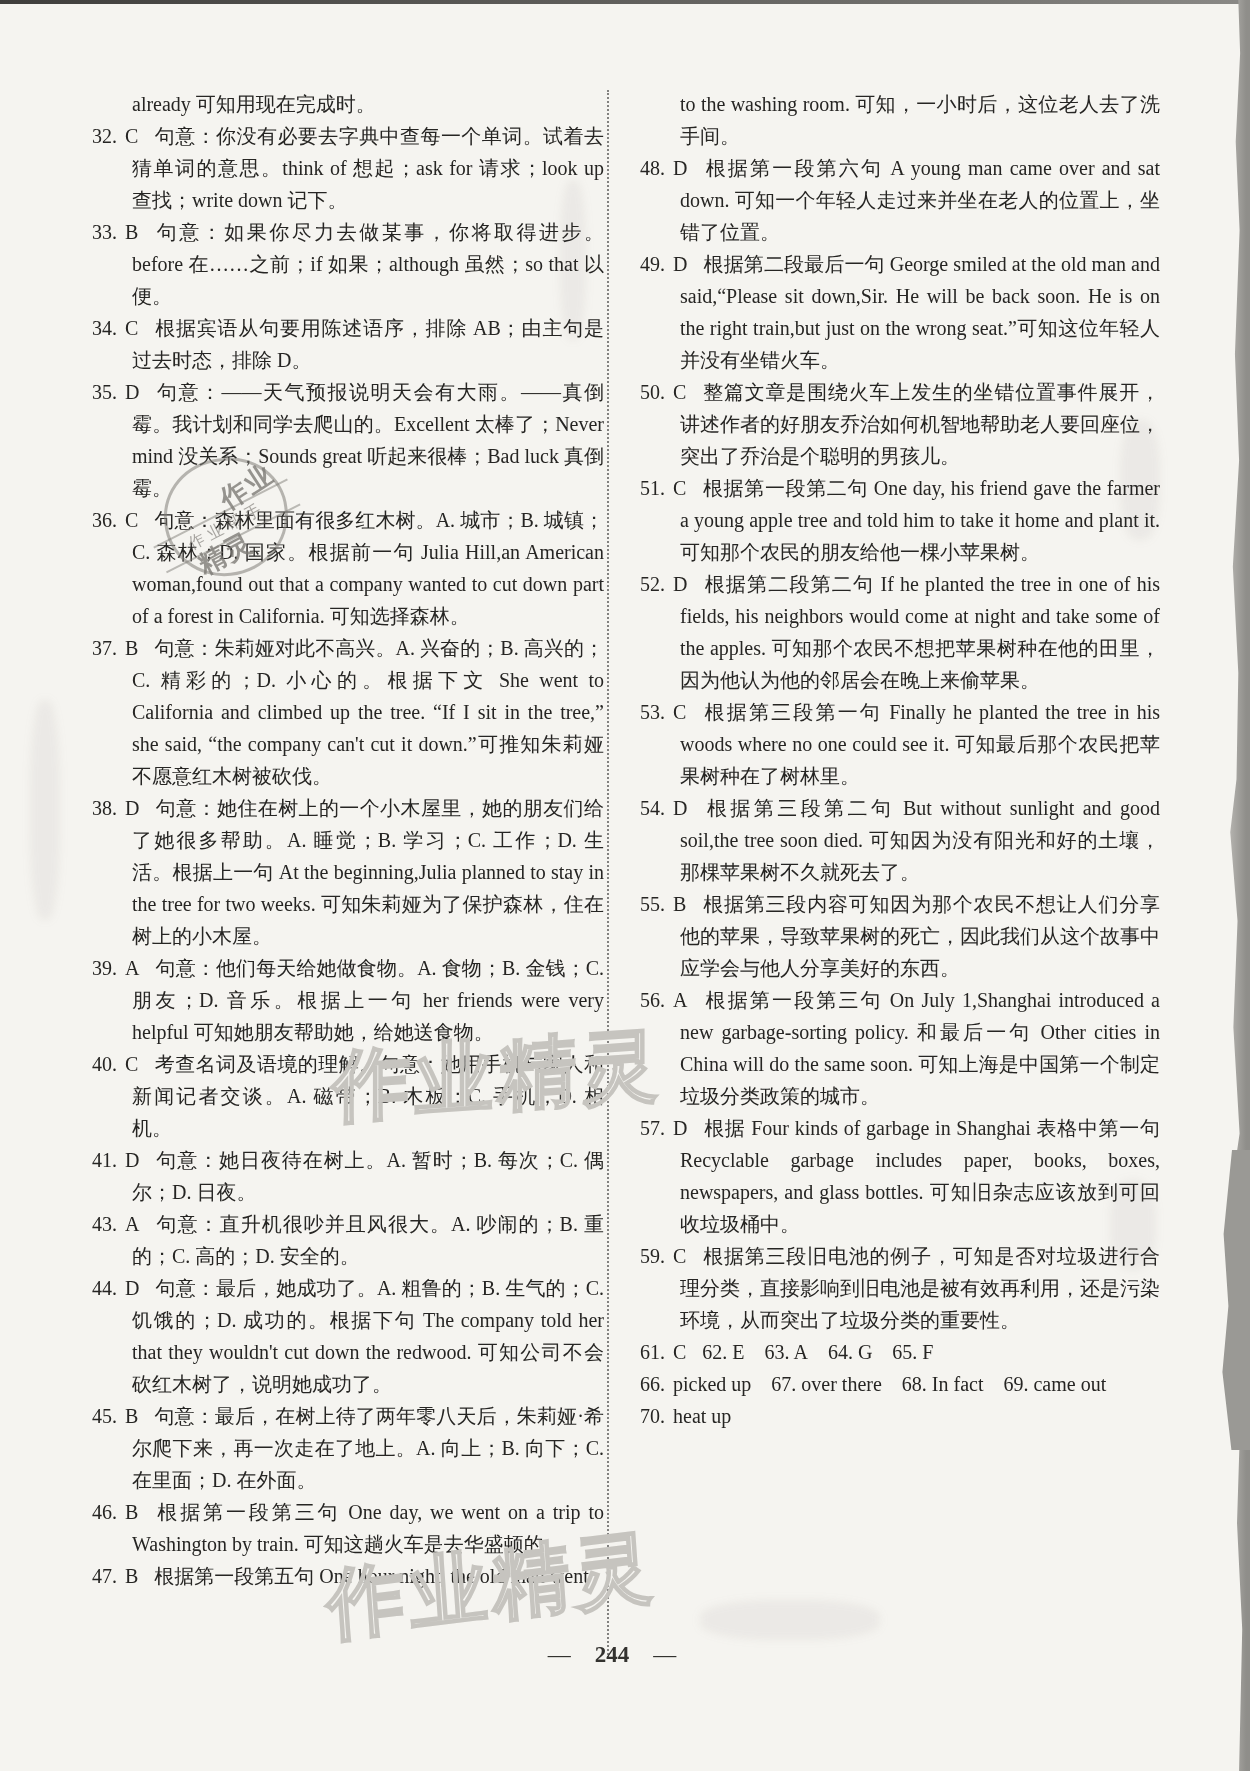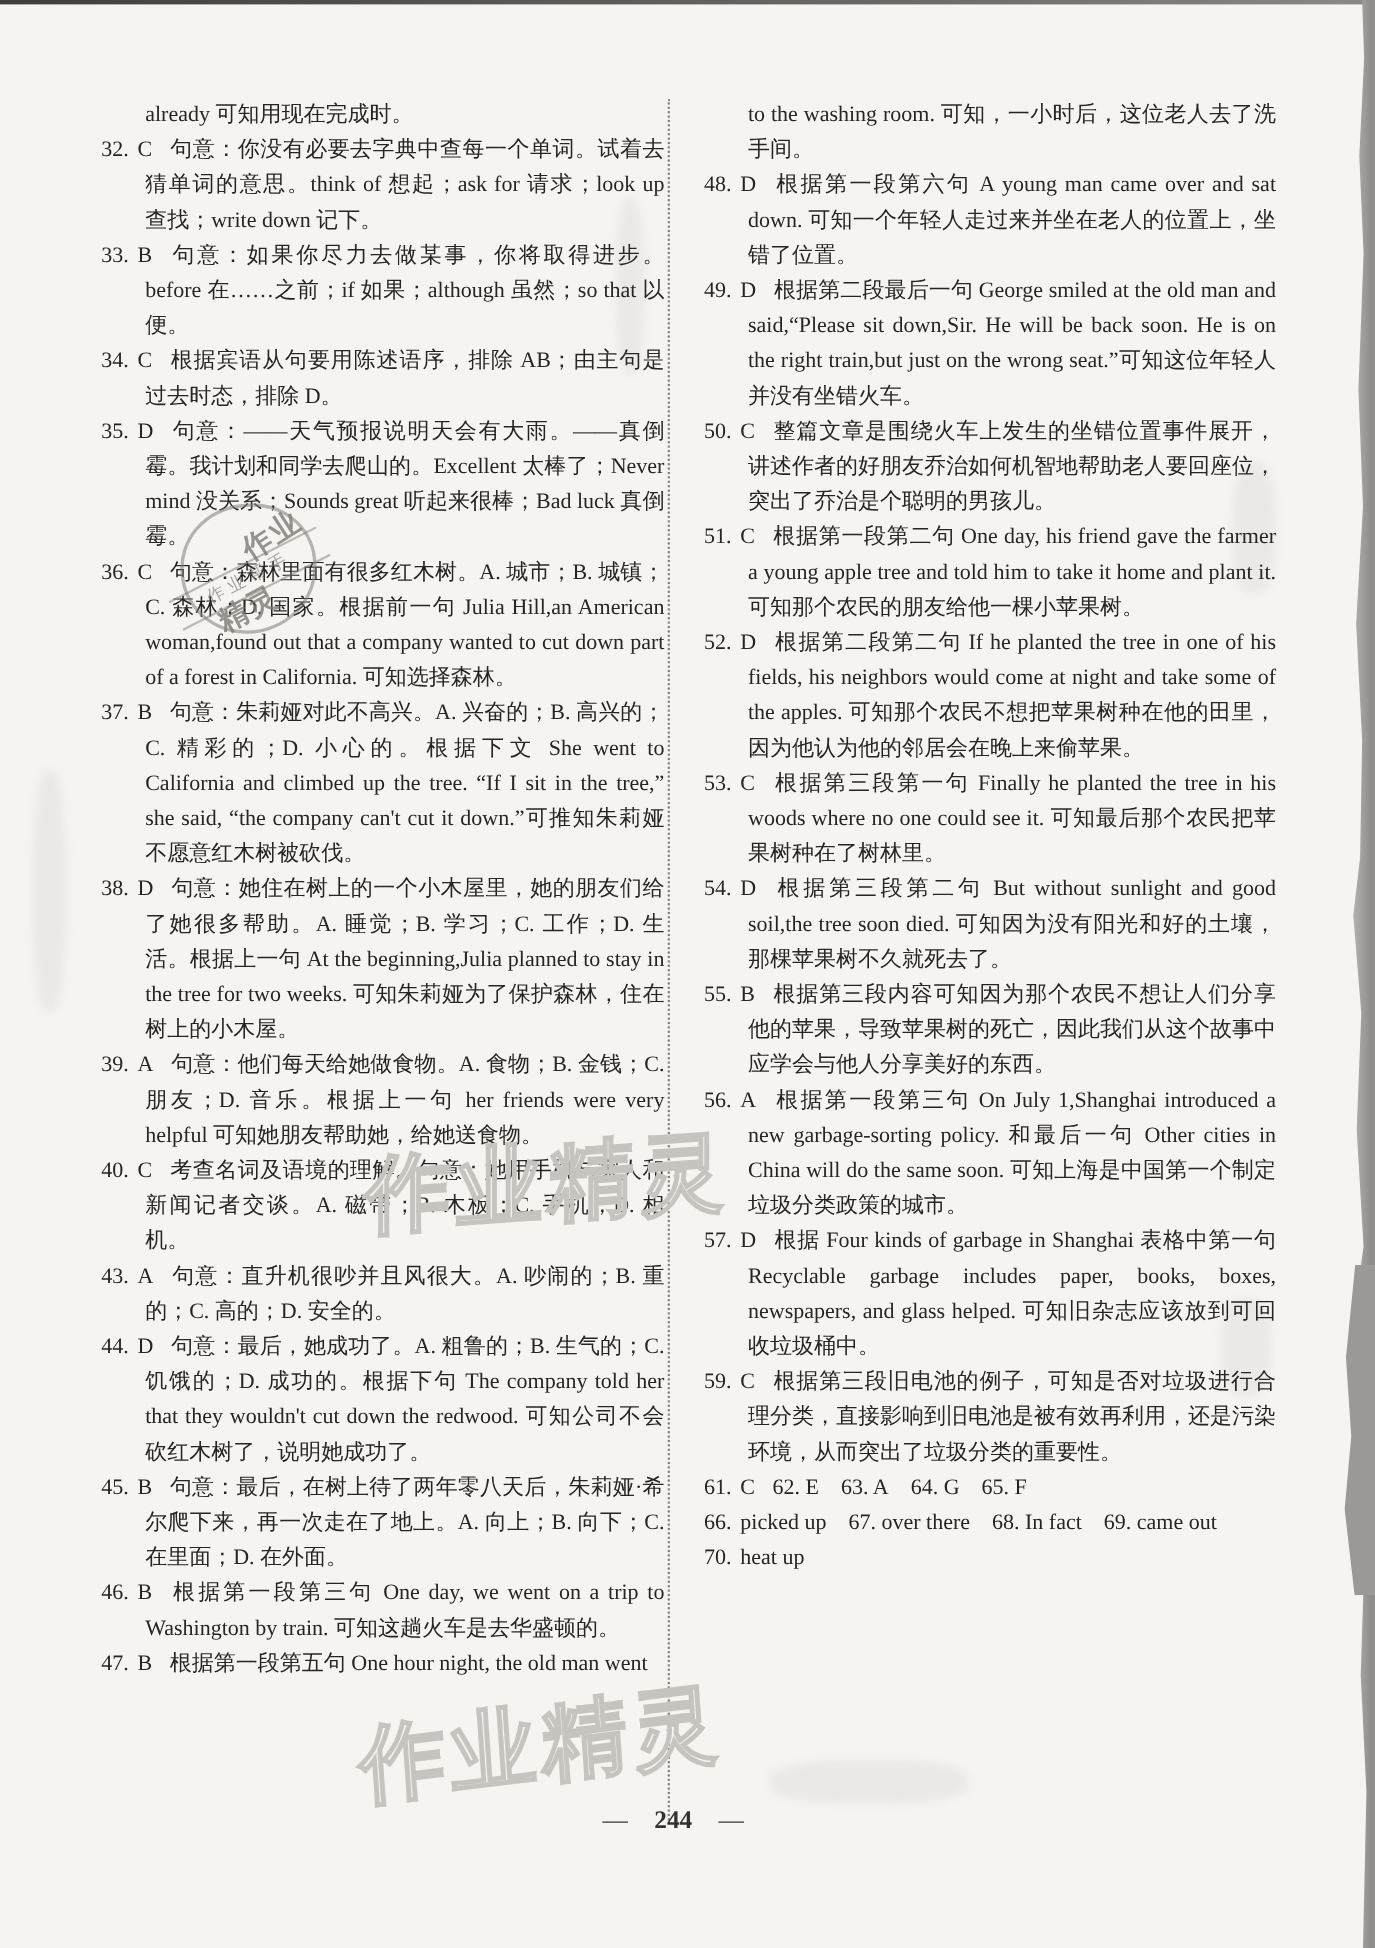--- a/index.html
+++ b/index.html
@@ -74,38 +74,39 @@
     <div class="item cont"><span class="txt">already 可知用现在完成时。</span></div>
     <div class="item"><span class="num">32.</span><span class="ans">C</span><span class="txt">句意：你没有必要去字典中查每一个单词。试着去猜单词的意思。think of 想起；ask for 请求；look up 查找；write down 记下。</span></div>
     <div class="item"><span class="num">33.</span><span class="ans">B</span><span class="txt">句意：如果你尽力去做某事，你将取得进步。before 在……之前；if 如果；although 虽然；so that 以便。</span></div>
     <div class="item"><span class="num">34.</span><span class="ans">C</span><span class="txt">根据宾语从句要用陈述语序，排除 AB；由主句是过去时态，排除 D。</span></div>
     <div class="item"><span class="num">35.</span><span class="ans">D</span><span class="txt">句意：——天气预报说明天会有大雨。——真倒霉。我计划和同学去爬山的。Excellent 太棒了；Never mind 没关系；Sounds great 听起来很棒；Bad luck 真倒霉。</span></div>
     <div class="item"><span class="num">36.</span><span class="ans">C</span><span class="txt">句意：森林里面有很多红木树。A. 城市；B. 城镇；C. 森林；D. 国家。根据前一句 Julia Hill,an American woman,found out that a company wanted to cut down part of a forest in California. 可知选择森林。</span></div>
     <div class="item"><span class="num">37.</span><span class="ans">B</span><span class="txt">句意：朱莉娅对此不高兴。A. 兴奋的；B. 高兴的；C. 精彩的；D. 小心的。根据下文 She went to California and climbed up the tree. “If I sit in the tree,” she said, “the company can't cut it down.”可推知朱莉娅不愿意红木树被砍伐。</span></div>
     <div class="item"><span class="num">38.</span><span class="ans">D</span><span class="txt">句意：她住在树上的一个小木屋里，她的朋友们给了她很多帮助。A. 睡觉；B. 学习；C. 工作；D. 生活。根据上一句 At the beginning,Julia planned to stay in the tree for two weeks. 可知朱莉娅为了保护森林，住在树上的小木屋。</span></div>
     <div class="item"><span class="num">39.</span><span class="ans">A</span><span class="txt">句意：他们每天给她做食物。A. 食物；B. 金钱；C. 朋友；D. 音乐。根据上一句 her friends were very helpful 可知她朋友帮助她，给她送食物。</span></div>
     <div class="item"><span class="num">40.</span><span class="ans">C</span><span class="txt">考查名词及语境的理解。句意：她用手机与家人和新闻记者交谈。A. 磁带；B. 木板；C. 手机；D. 相机。</span></div>
+    <div class="item"><span class="num">41.</span><span class="ans">D</span><span class="txt">句意：她日夜待在树上。A. 暂时；B. 每次；C. 偶尔；D. 日夜。</span></div>
     <div class="item"><span class="num">43.</span><span class="ans">A</span><span class="txt">句意：直升机很吵并且风很大。A. 吵闹的；B. 重的；C. 高的；D. 安全的。</span></div>
     <div class="item"><span class="num">44.</span><span class="ans">D</span><span class="txt">句意：最后，她成功了。A. 粗鲁的；B. 生气的；C. 饥饿的；D. 成功的。根据下句 The company told her that they wouldn't cut down the redwood. 可知公司不会砍红木树了，说明她成功了。</span></div>
     <div class="item"><span class="num">45.</span><span class="ans">B</span><span class="txt">句意：最后，在树上待了两年零八天后，朱莉娅·希尔爬下来，再一次走在了地上。A. 向上；B. 向下；C. 在里面；D. 在外面。</span></div>
     <div class="item"><span class="num">46.</span><span class="ans">B</span><span class="txt">根据第一段第三句 One day, we went on a trip to Washington by train. 可知这趟火车是去华盛顿的。</span></div>
     <div class="item"><span class="num">47.</span><span class="ans">B</span><span class="txt">根据第一段第五句 One hour night, the old man went</span></div>
   </div>
 <div class="col col-right">
     <div class="item cont"><span class="txt">to the washing room. 可知，一小时后，这位老人去了洗手间。</span></div>
     <div class="item"><span class="num">48.</span><span class="ans">D</span><span class="txt">根据第一段第六句 A young man came over and sat down. 可知一个年轻人走过来并坐在老人的位置上，坐错了位置。</span></div>
     <div class="item"><span class="num">49.</span><span class="ans">D</span><span class="txt">根据第二段最后一句 George smiled at the old man and said,“Please sit down,Sir. He will be back soon. He is on the right train,but just on the wrong seat.”可知这位年轻人并没有坐错火车。</span></div>
     <div class="item"><span class="num">50.</span><span class="ans">C</span><span class="txt">整篇文章是围绕火车上发生的坐错位置事件展开，讲述作者的好朋友乔治如何机智地帮助老人要回座位，突出了乔治是个聪明的男孩儿。</span></div>
     <div class="item"><span class="num">51.</span><span class="ans">C</span><span class="txt">根据第一段第二句 One day, his friend gave the farmer a young apple tree and told him to take it home and plant it. 可知那个农民的朋友给他一棵小苹果树。</span></div>
     <div class="item"><span class="num">52.</span><span class="ans">D</span><span class="txt">根据第二段第二句 If he planted the tree in one of his fields, his neighbors would come at night and take some of the apples. 可知那个农民不想把苹果树种在他的田里，因为他认为他的邻居会在晚上来偷苹果。</span></div>
     <div class="item"><span class="num">53.</span><span class="ans">C</span><span class="txt">根据第三段第一句 Finally he planted the tree in his woods where no one could see it. 可知最后那个农民把苹果树种在了树林里。</span></div>
     <div class="item"><span class="num">54.</span><span class="ans">D</span><span class="txt">根据第三段第二句 But without sunlight and good soil,the tree soon died. 可知因为没有阳光和好的土壤，那棵苹果树不久就死去了。</span></div>
     <div class="item"><span class="num">55.</span><span class="ans">B</span><span class="txt">根据第三段内容可知因为那个农民不想让人们分享他的苹果，导致苹果树的死亡，因此我们从这个故事中应学会与他人分享美好的东西。</span></div>
     <div class="item"><span class="num">56.</span><span class="ans">A</span><span class="txt">根据第一段第三句 On July 1,Shanghai introduced a new garbage-sorting policy. 和最后一句 Other cities in China will do the same soon. 可知上海是中国第一个制定垃圾分类政策的城市。</span></div>
-    <div class="item"><span class="num">57.</span><span class="ans">D</span><span class="txt">根据 Four kinds of garbage in Shanghai 表格中第一句 Recyclable garbage includes paper, books, boxes, newspapers, and glass helped. 可知旧杂志应该放到可回收垃圾桶中。</span></div>
+    <div class="item"><span class="num">57.</span><span class="ans">D</span><span class="txt">根据 Four kinds of garbage in Shanghai 表格中第一句 Recyclable garbage includes paper, books, boxes, newspapers, and glass bottles. 可知旧杂志应该放到可回收垃圾桶中。</span></div>
     <div class="item"><span class="num">59.</span><span class="ans">C</span><span class="txt">根据第三段旧电池的例子，可知是否对垃圾进行合理分类，直接影响到旧电池是被有效再利用，还是污染环境，从而突出了垃圾分类的重要性。</span></div>
     <div class="item"><span class="num">61.</span><span class="ans">C</span><span class="txt">62. E 63. A 64. G 65. F</span></div>
     <div class="item"><span class="num">66.</span><span class="txt">picked up 67. over there 68. In fact 69. came out</span></div>
     <div class="item"><span class="num">70.</span><span class="txt">heat up</span></div>
   </div>
 
 <div class="stamp">
   <span class="s-top">作业</span>
   <span class="s-band">作业帮手</span>
   <span class="s-bot">精灵</span>

